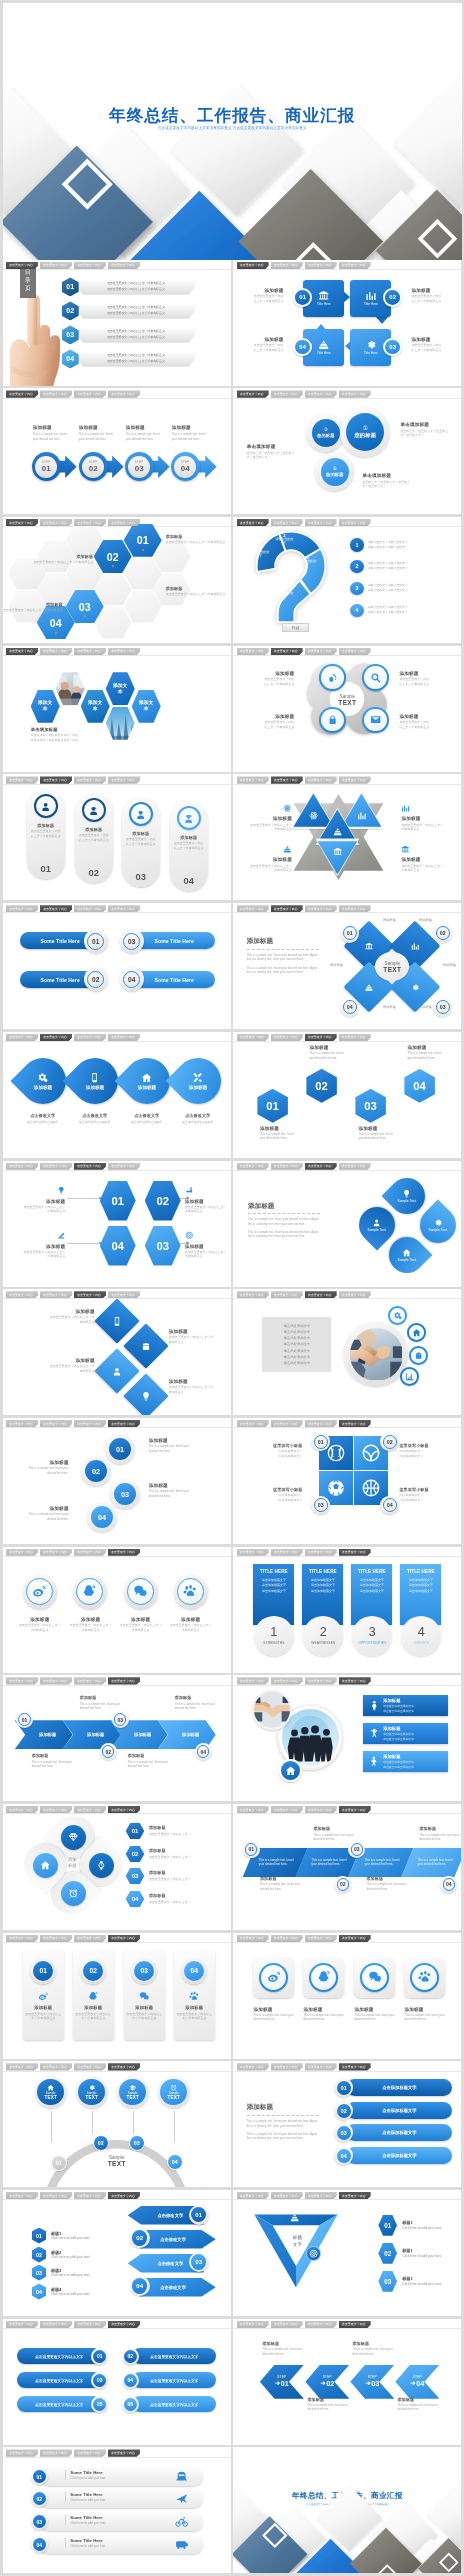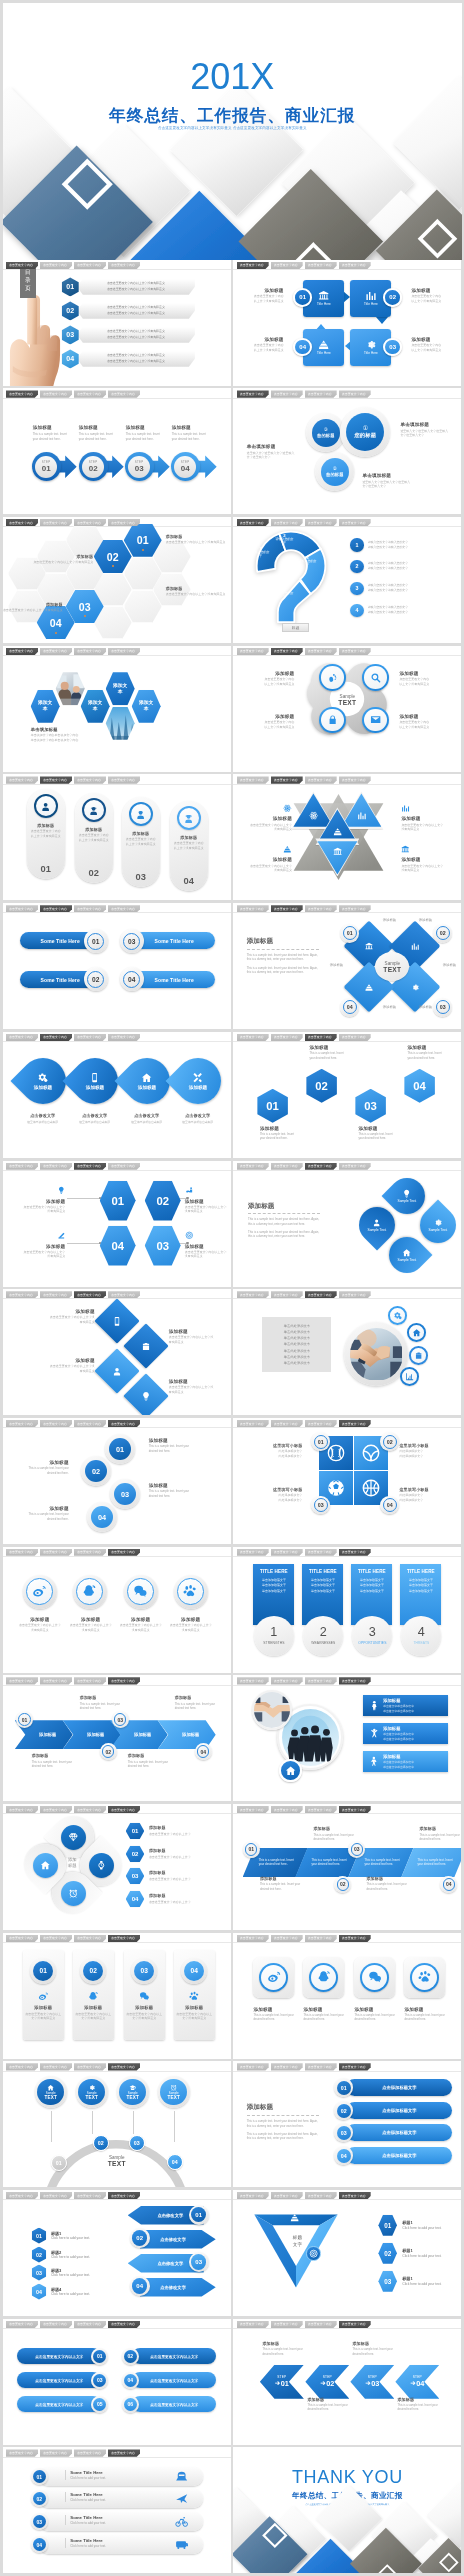--- a/index.html
+++ b/index.html
@@ -398,21 +398,20 @@
 .thx{position:absolute;left:0;right:0;top:20px;text-align:center;font-size:18px;color:#1f7fd0;letter-spacing:0.7px;}
 .thxsub{position:absolute;left:0;right:0;top:44px;text-align:center;font-size:7.6px;color:#1565c0;font-weight:700;letter-spacing:0.3px;}
 .thxtiny{position:absolute;left:0;right:0;top:56px;text-align:center;font-size:2.1px;color:#3a8ddb;}
 .thxart{position:absolute;left:0;bottom:0;width:228px;height:66px;}
 </style>
 </head>
 <body>
 
 <div class="page">
     <div class="hero">
-      <div class="hero-title">201X</div>
       <div class="hero-sub">年终总结、工作报告、商业汇报</div>
       <div class="hero-tiny">点击这里更改文字内容以上文字没有实际意义 点击这里更改文字内容以上文字没有实际意义</div>
       <svg class="hero-art" viewBox="0 0 692 200" width="459" height="133" preserveAspectRatio="none">
         <defs>
           <linearGradient id="dgA" x1="0.12" y1="0.05" x2="0.85" y2="0.95">
             <stop offset="0" stop-color="#6d8fb0"></stop>
             <stop offset="0.5" stop-color="#4f769a"></stop>
             <stop offset="1" stop-color="#3d6284"></stop>
           </linearGradient>
           <linearGradient id="dgB" x1="0.12" y1="0.05" x2="0.85" y2="0.95">
@@ -3031,21 +3030,20 @@
                 <path d="M20 9h2.5l1 3v3H20z"></path>
                 <rect x="4" y="8" width="6" height="4" rx="1" fill="#2b8ae0"></rect>
                 <rect x="12" y="8" width="6" height="4" rx="1" fill="#2b8ae0"></rect>
                 <circle cx="6" cy="18" r="1.8"></circle>
                 <circle cx="17" cy="18" r="1.8"></circle>
               </svg>
             </div>
           </div>
         </div>
         <div class="slide">
-          <div class="thx">THANK YOU</div>
           <div class="thxsub">年终总结、工作报告、商业汇报</div>
           <div class="thxtiny">点击这里更改文字内容以上文字没有实际意义 点击这里更改文字内容以上文字没有实际意义</div>
           <svg class="thxart" viewBox="0 0 692 200" width="228" height="66" preserveAspectRatio="none">
             <defs>
               <linearGradient id="dgA" x1="0.12" y1="0.05" x2="0.85" y2="0.95">
                 <stop offset="0" stop-color="#6d8fb0"></stop>
                 <stop offset="0.5" stop-color="#4f769a"></stop>
                 <stop offset="1" stop-color="#3d6284"></stop>
               </linearGradient>
               <linearGradient id="dgB" x1="0.12" y1="0.05" x2="0.85" y2="0.95">

